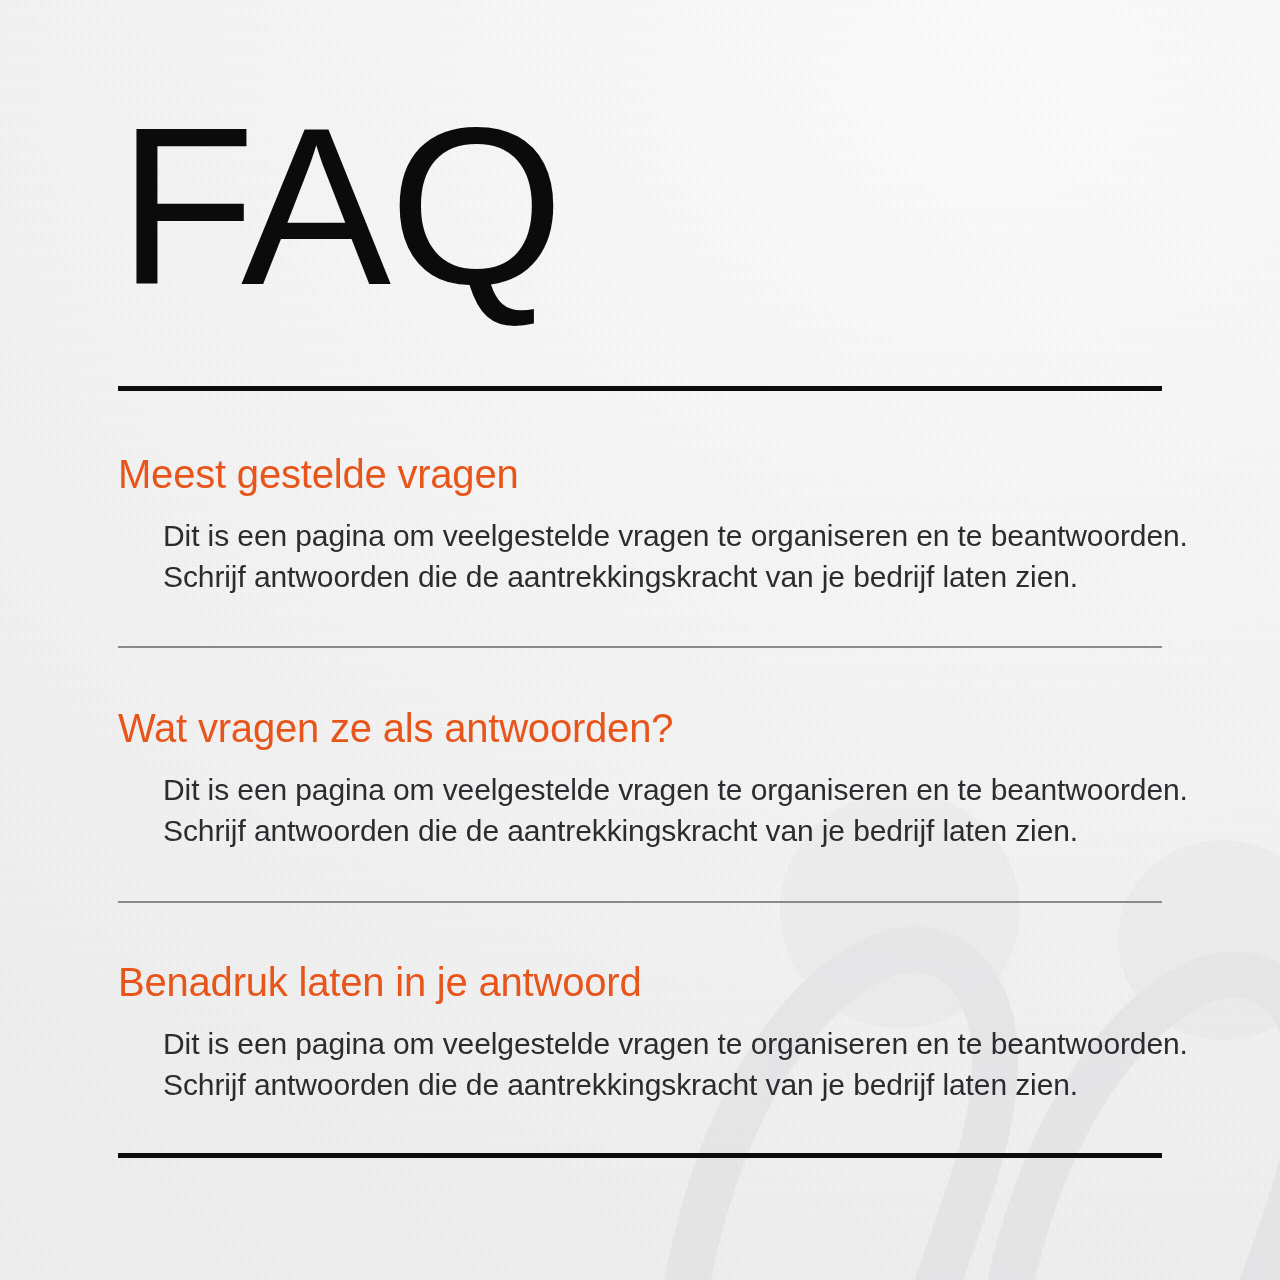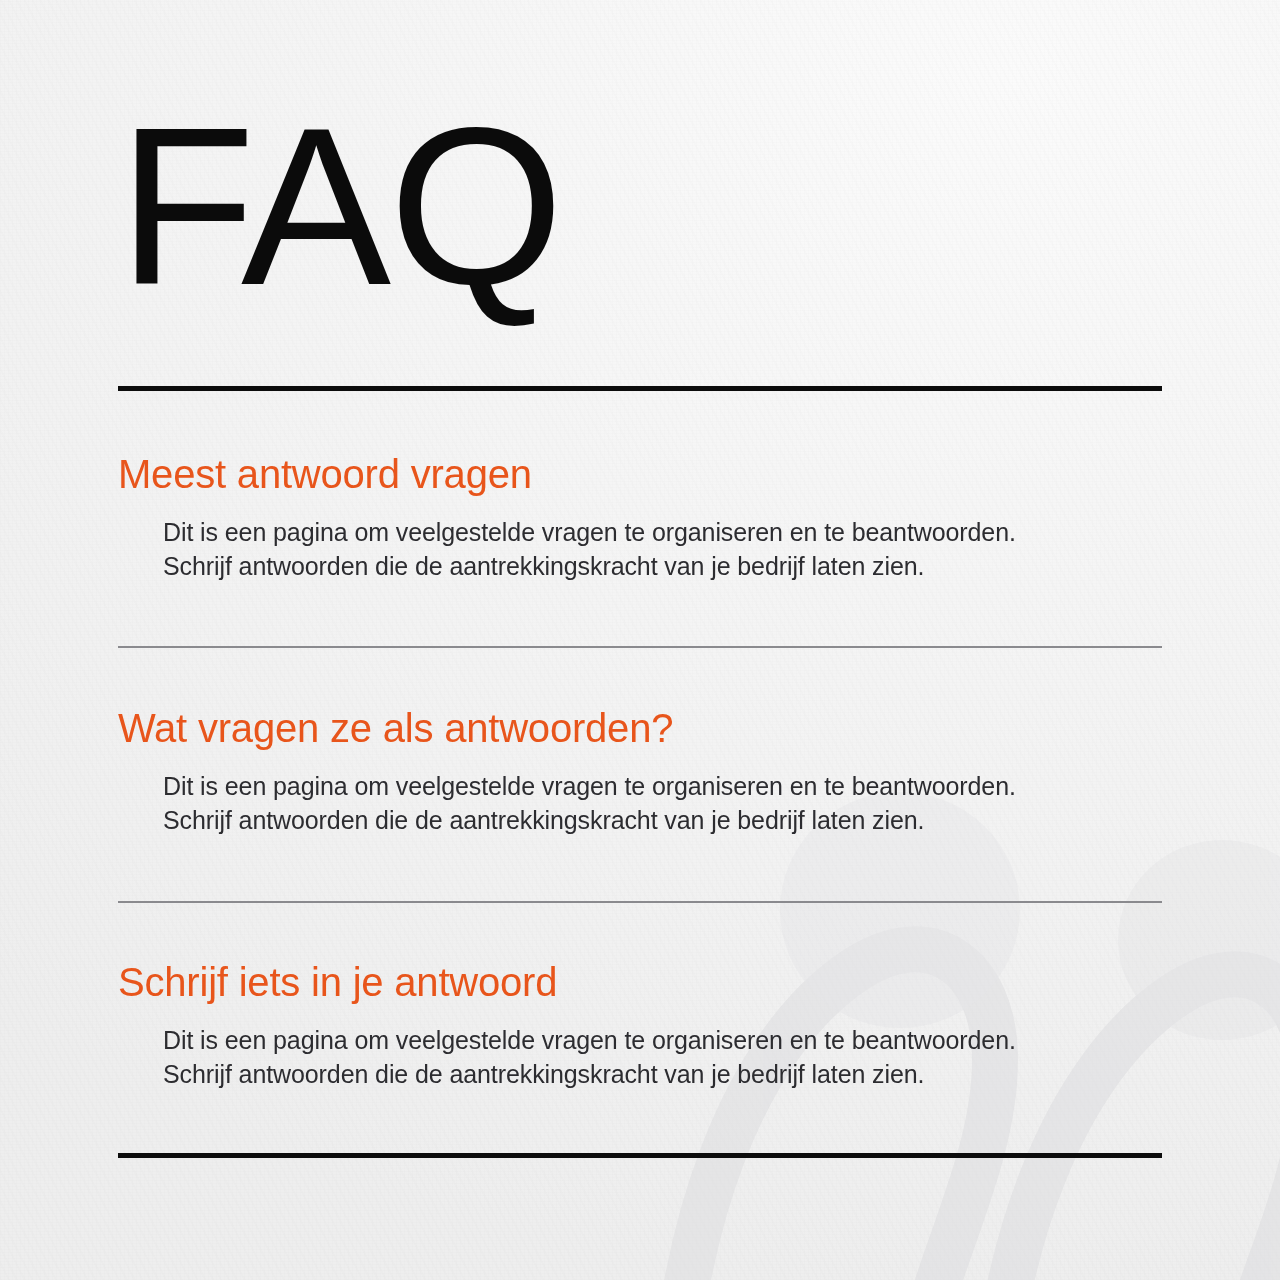--- a/index.html
+++ b/index.html
@@ -107,21 +107,21 @@
     line-height:1.12;
     font-weight:400;
     color:#e8551b;
     letter-spacing:-.2px;
     white-space:nowrap;
   }
 
   .qa-body {
     margin-left:45px;
     margin-top:18px;
-    font-size:25px;
+    font-size:30px;
     line-height:1.37;
     color:#2c2c30;
     letter-spacing:-.1px;
   }
   .qa-body .line { display:block; white-space:nowrap; }
 </style>
 </head>
 <body>
 
 <div id="page">
@@ -141,41 +141,41 @@
     </svg>
   </div>
 
   <div id="content">
 
     <div class="faq-title">FAQ</div>
 
     <div class="rule-heavy rule-top"></div>
 
     <div class="qa qa-1">
-      <div class="qa-heading">Meest antwoord vragen</div>
+      <div class="qa-heading">Meest gestelde vragen</div>
       <div class="qa-body">
         <span class="line">Dit is een pagina om veelgestelde vragen te organiseren en te beantwoorden.</span>
         <span class="line">Schrijf antwoorden die de aantrekkingskracht van je bedrijf laten zien.</span>
       </div>
     </div>
 
     <div class="rule-thin rule-thin-1"></div>
 
     <div class="qa qa-2">
       <div class="qa-heading">Wat vragen ze als antwoorden?</div>
       <div class="qa-body">
         <span class="line">Dit is een pagina om veelgestelde vragen te organiseren en te beantwoorden.</span>
         <span class="line">Schrijf antwoorden die de aantrekkingskracht van je bedrijf laten zien.</span>
       </div>
     </div>
 
     <div class="rule-thin rule-thin-2"></div>
 
     <div class="qa qa-3">
-      <div class="qa-heading">Schrijf iets in je antwoord</div>
+      <div class="qa-heading">Benadruk laten in je antwoord</div>
       <div class="qa-body">
         <span class="line">Dit is een pagina om veelgestelde vragen te organiseren en te beantwoorden.</span>
         <span class="line">Schrijf antwoorden die de aantrekkingskracht van je bedrijf laten zien.</span>
       </div>
     </div>
 
     <div class="rule-heavy rule-bottom"></div>
 
   </div>
 </div>

